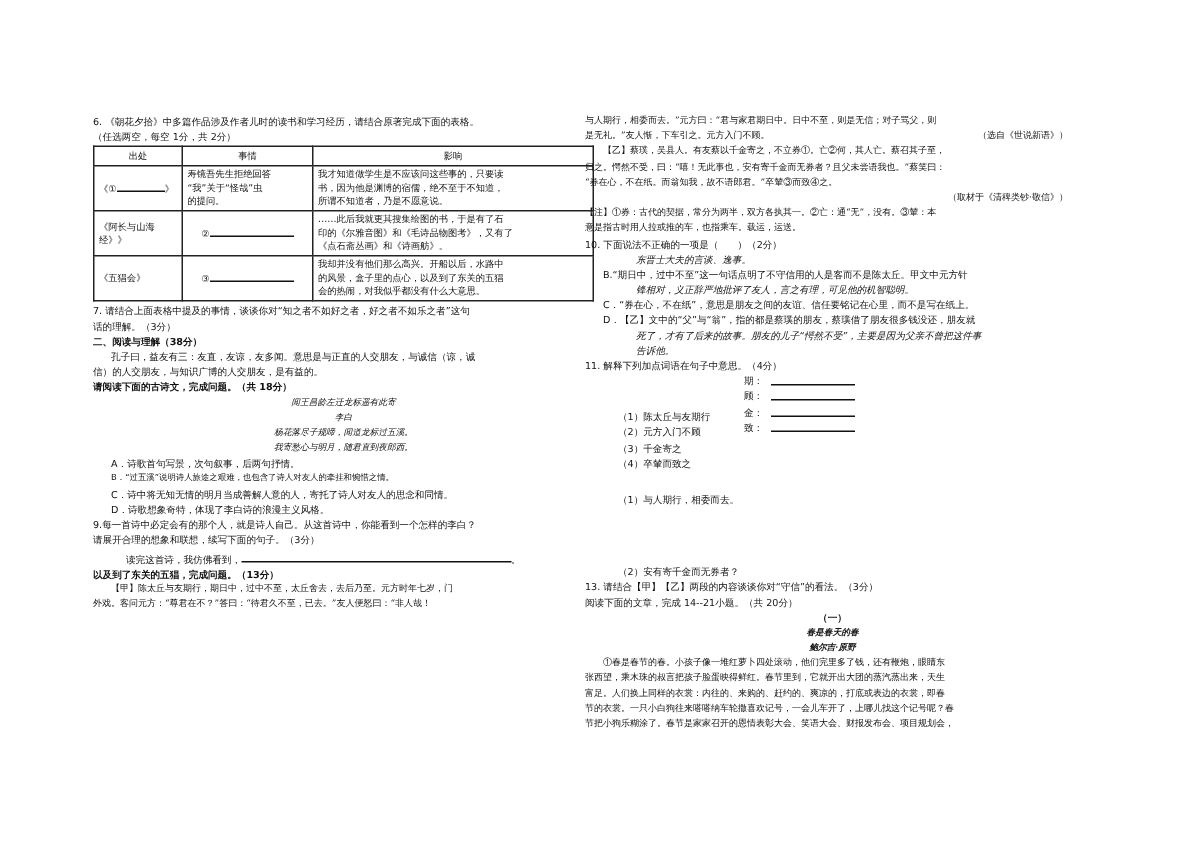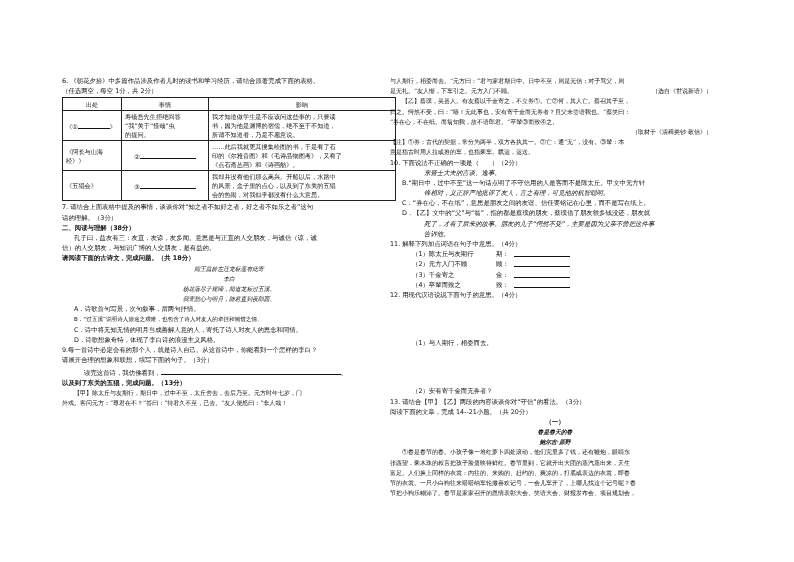--- a/index.html
+++ b/index.html
@@ -29,21 +29,21 @@
   }
   table.t6 th { height: 10px; text-align: center; }
   .c1 { width: 52px; }
   .c2 { width: 80px; }
   .blank { display: inline-block; border-bottom: 1px solid #111; width: 32px; height: 7px; vertical-align: baseline; }
   .blank-long { display: inline-block; border-bottom: 1px solid #111; width: 180px; height: 7px; }
   .blank-med { display: inline-block; border-bottom: 1px solid #111; width: 56px; height: 7px; vertical-align: baseline; }
   .poem { font-family: "DejaVu Serif", "Liberation Serif", serif; font-style: italic; font-size: 5.8px; text-align: center; }
   .kai { font-family: "DejaVu Serif", "Liberation Serif", serif; font-size: 6px; }
   .q11 { display: flex; white-space: nowrap; height: 10.2px; line-height: 10.2px; }
-  .q11 .a { width: 84px; padding-left: 22px; }
+  .q11 .a { width: 84px; padding-left: 22px; margin-top: 24px; }
   .q11 .b { width: 18px; }
 </style>
 </head>
 <body>
 
 <div class="col left">
   <div class="ln">6. 《朝花夕拾》中多篇作品涉及作者儿时的读书和学习经历，请结合原著完成下面的表格。</div>
   <div class="ln">（任选两空，每空 1分，共 2分）</div>
 
   <table class="t6">
@@ -159,21 +159,20 @@
     <span class="a">（3）千金寄之</span>
     <span class="b">金：</span>
     <span class="blank-med"></span>
   </div>
   <div class="q11">
     <span class="a">（4）卒輦而致之</span>
     <span class="b">致：</span>
     <span class="blank-med"></span>
   </div>
 
-  <div class="ln">12. 用现代汉语说说下面句子的意思。（4分）</div>
   <div class="ln ind2">（1）与人期行，相委而去。</div>
   <div class="ln ind2">（2）安有寄千金而无券者？</div>
   <div class="ln">13. 请结合【甲】【乙】两段的内容谈谈你对“守信”的看法。（3分）</div>
   <div class="ln">阅读下面的文章，完成 14--21小题。（共 20分）</div>
   <div class="ln center bold">（一）</div>
   <div class="ln center poem bold">春是春天的春</div>
   <div class="ln center poem bold">鲍尔吉·原野</div>
   <div class="ln ind kai">①春是春节的春。小孩子像一堆红萝卜四处滚动，他们完里多了钱，还有鞭炮，眼睛东</div>
   <div class="ln kai">张西望，乘木珠的叔言把孩子脸蛋映得鲜红。春节里到，它就开出大团的蒸汽蒸出来，天生</div>
   <div class="ln kai">富足。人们换上同样的衣裳：内往的、来购的、赶约的、爽凉的，打底或表边的衣裳，即春</div>

